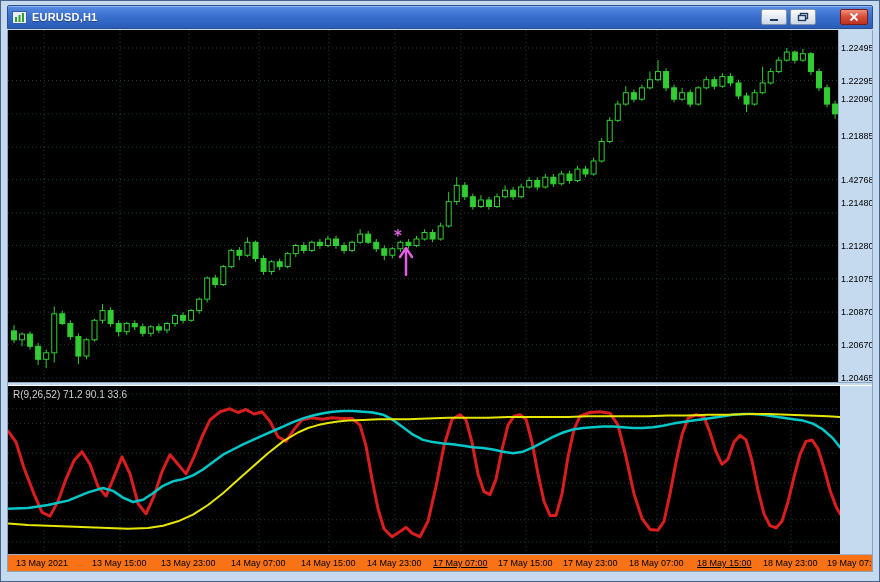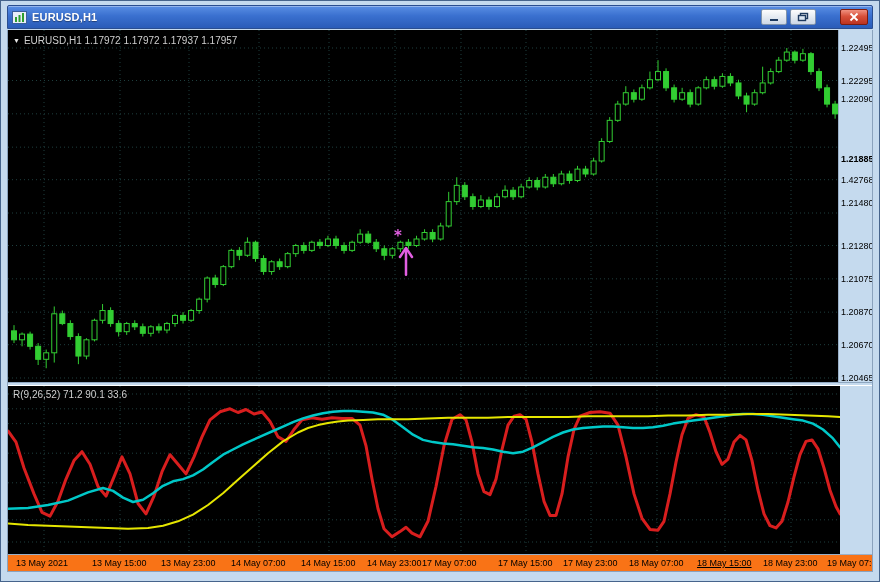--- a/index.html
+++ b/index.html
@@ -317,30 +317,26 @@
             <line x1="819.0500000000001" y1="54.57635467980437" x2="819.0500000000001" y2="77.33497536945706" stroke="#32CD32" stroke-width="1"></line>
             <rect x="816.5500000000001" y="57.82758620689761" width="5" height="16.25615763546621" fill="#32CD32" stroke="#32CD32" stroke-width="1"></rect>
             <line x1="827.1" y1="70.83251231527058" x2="827.1" y2="88.714285714287" stroke="#32CD32" stroke-width="1"></line>
             <rect x="824.6" y="74.08374384236382" width="5" height="9.753694581279717" fill="#32CD32" stroke="#32CD32" stroke-width="1"></rect>
             <g>
               <line x1="398" y1="219.95073891625592" x2="398" y2="244.77339901477697" stroke="#e25fe2" stroke-width="2.5" stroke-linecap="round"></line>
               <polyline points="392,226.95073891625592 398,217.95073891625592 404,226.95073891625592" fill="none" stroke="#e25fe2" stroke-width="2.5" stroke-linecap="round" stroke-linejoin="round"></polyline>
               <text x="386" y="210.63546798029435" fill="#e25fe2" font-size="15" font-weight="bold" font-family="&quot;DejaVu Sans&quot;,sans-serif">*</text>
             </g>
           </svg>
-        <div class="chart-label">
-          <span class="marker">▼</span>
-          <span>EURUSD,H1  1.17972 1.17972 1.17937 1.17957</span>
-        </div>
       </div>
       <div class="axis-col" id="price-axis">
           <div class="axlab" style="top: 13px;">1.22495</div>
           <div class="axlab" style="top: 45.5123px;">1.22295</div>
           <div class="axlab" style="top: 64px;">1.22090</div>
-          <div class="axlab" style="top: 124px; font-weight: bold;">1.21885</div>
+          <div class="axlab" style="top: 101px;">1.21885</div>
           <div class="axlab" style="top: 144.675px;">1.42768</div>
           <div class="axlab" style="top: 168px; text-align: center;">1.21480</div>
           <div class="axlab" style="top: 210.512px;">1.21280</div>
           <div class="axlab" style="top: 243.837px;">1.21075</div>
           <div class="axlab" style="top: 277.163px;">1.20870</div>
           <div class="axlab" style="top: 309.675px;">1.20670</div>
           <div class="axlab" style="top: 343px;">1.20465</div>
         </div>
     </div>
 
@@ -376,21 +372,21 @@
       </div>
     </div>
 
     <div class="time-strip" id="time-strip">
         <div class="tlab" style="left: 8px;">13 May 2021</div>
         <div class="tlab" style="left: 84px;">13 May 15:00</div>
         <div class="tlab" style="left: 153px;">13 May 23:00</div>
         <div class="tlab" style="left: 223px;">14 May 07:00</div>
         <div class="tlab" style="left: 293px;">14 May 15:00</div>
         <div class="tlab" style="left: 359px;">14 May 23:00</div>
-        <div class="tlab" style="left: 414px;">17 May 07:00</div>
+        <div class="tlab" style="left: 425px; text-decoration: underline;">17 May 07:00</div>
         <div class="tlab" style="left: 490px;">17 May 15:00</div>
         <div class="tlab" style="left: 555px;">17 May 23:00</div>
         <div class="tlab" style="left: 621px;">18 May 07:00</div>
         <div class="tlab" style="left: 689px; text-decoration: underline;">18 May 15:00</div>
         <div class="tlab" style="left: 755px;">18 May 23:00</div>
         <div class="tlab" style="left: 819px;">19 May 07:00</div>
       </div>
 
   </div>
 </div>

